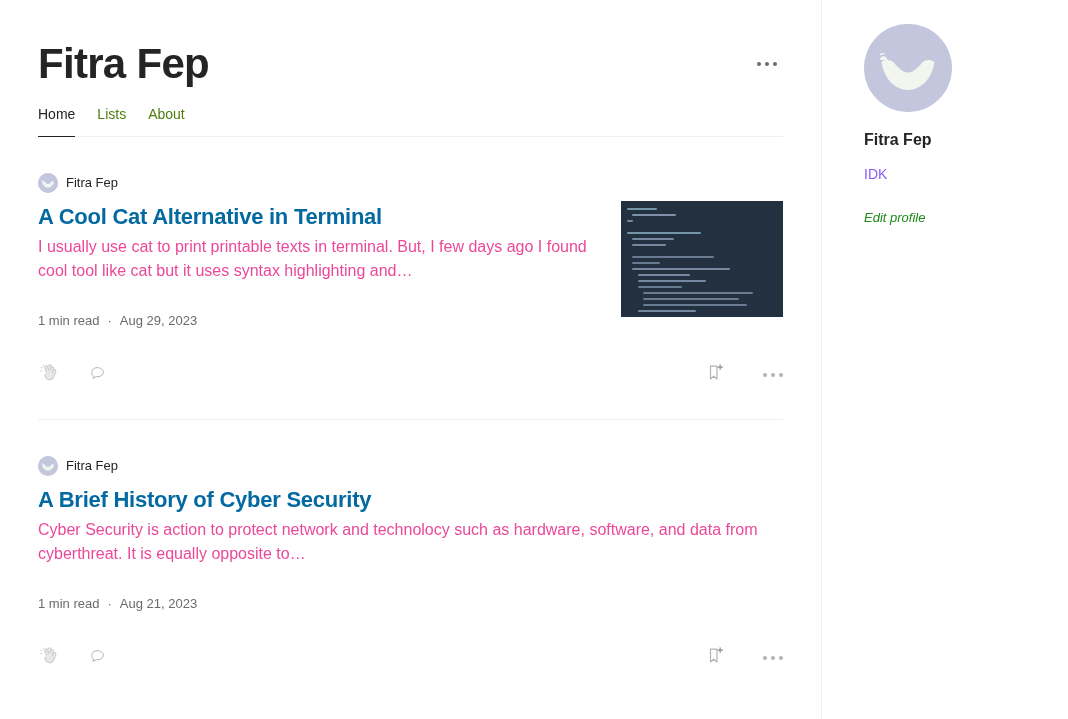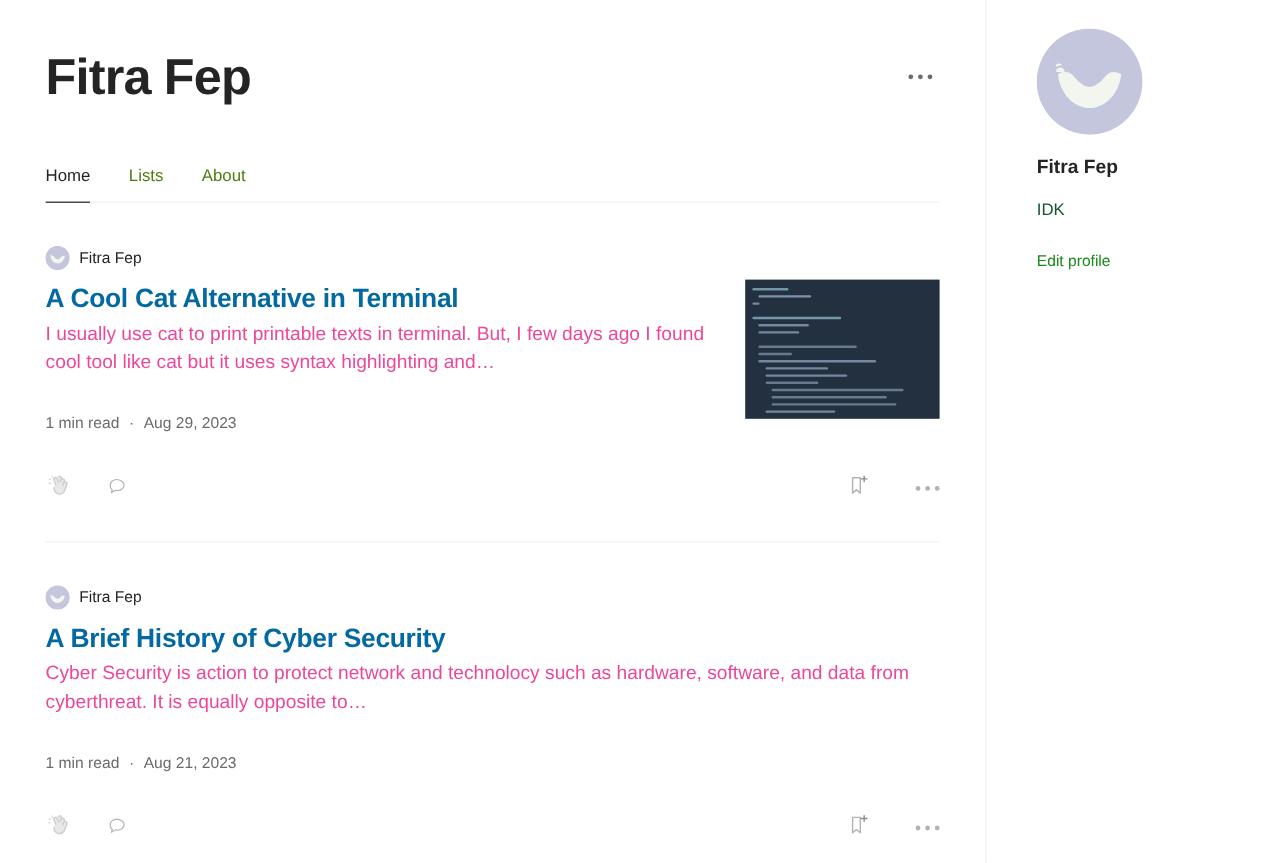--- a/index.html
+++ b/index.html
@@ -42,24 +42,24 @@
     margin-top: 14px;
     cursor: pointer;
   }
   .more-dots-top span {
     width: 4px; height: 4px; border-radius: 50%; background: #6b6b6b;
     display: block;
   }
 
   
   .tabs-wrap {
-    margin-top: 46px;
+    margin-top: 14px;
     border-bottom: 1px solid #f0f0f0;
     display: flex;
-    gap: 32px;
+    gap: 22px;
   }
   .tab {
     font-size: 14px;
     color: #4d7c0f;
     padding: 0 0 12px 0;
     cursor: pointer;
     border-bottom: 1px solid transparent;
     margin-bottom: -1px;
     line-height: 20px;
   }
@@ -169,30 +169,31 @@
   .side-followers {
     margin-top: 7px;
     font-size: 14px;
     color: #6b6b6b;
     line-height: 20px;
     cursor: pointer;
   }
   .side-bio {
     margin-top: 14px;
     font-size: 14px;
-    color: #14532d;
+    color: #8b5cf6;
     line-height: 20px;
   }
   .side-link {
     margin-top: 24px;
     font-size: 13px;
     color: #1a8917;
     line-height: 20px;
     cursor: pointer;
     display: inline-block;
+    font-style: italic;
   }
 </style>
 </head>
 <body>
 
 <div id="root">
 
   <div class="main-col">
 
     <div class="profile-head">

